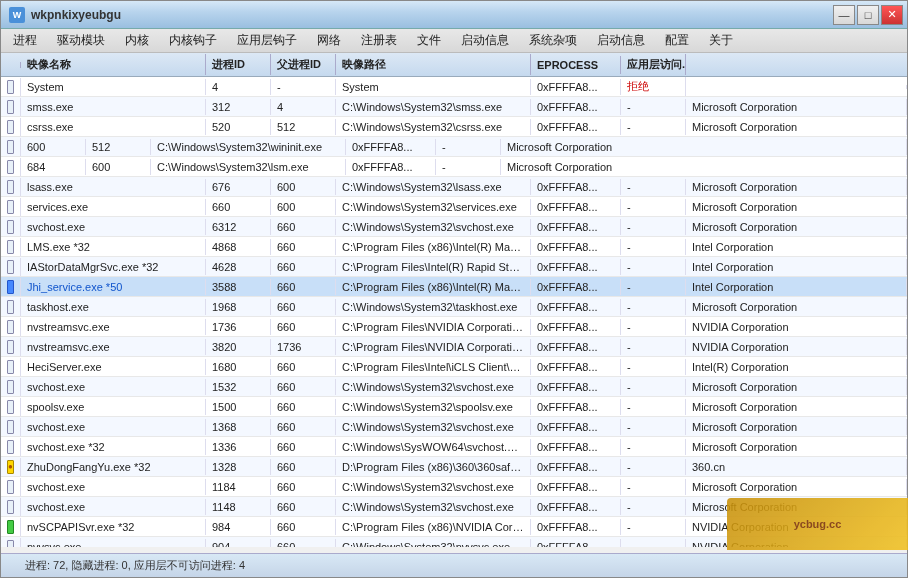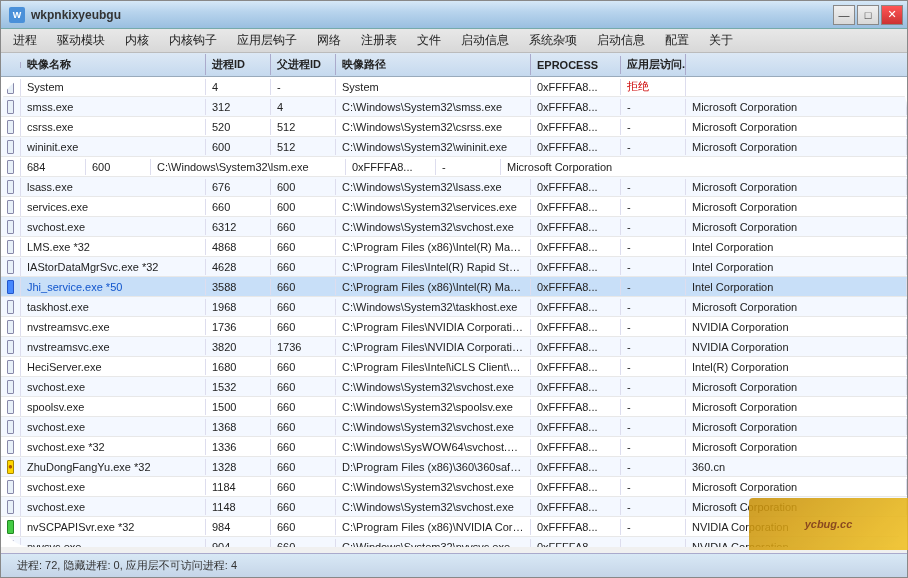--- a/index.html
+++ b/index.html
@@ -106,21 +106,20 @@
     .col-pid { width: 65px; min-width: 65px; }
     .col-ppid { width: 65px; min-width: 65px; }
     .col-path { width: 195px; min-width: 195px; }
     .col-eprocess { width: 90px; min-width: 90px; }
     .col-access { width: 65px; min-width: 65px; }
     .col-vendor { width: 160px; min-width: 160px; flex: 1; }
     .table-body {
       flex: 1;
       overflow-y: auto;
       overflow-x: auto;
-      border-radius: 31px;
     }
     .table-row {
       display: flex;
       align-items: center;
       min-height: 20px;
       border-bottom: 1px solid #e8e8e8;
     }
     .table-row:nth-child(even) { background: #f4f8ff; }
     .table-row.highlighted { background: #c8dff8; }
     .td {
@@ -166,21 +165,21 @@
       width: 14px; height: 14px;
       background: #4488ff;
       border: 1px solid #2255cc;
       border-radius: 1px;
     }
     .status-bar {
       background: linear-gradient(to bottom, #d8e8f5, #c5d5e8);
       height: 24px;
       display: flex;
       align-items: center;
-      padding: 0 16px;
+      padding: 0 24px;
       border-top: 1px solid #aac;
       font-size: 11px;
       color: #333;
       margin-top: 6px;
     }
     .table-wrapper {
       position: relative;
       flex: 1;
       overflow: hidden;
       display: flex;
@@ -267,21 +266,20 @@
             <div class="td col-ppid">512</div>
             <div class="td col-path">C:\Windows\System32\csrss.exe</div>
             <div class="td col-eprocess">0xFFFFA8...</div>
             <div class="td col-access">-</div>
             <div class="td col-vendor">Microsoft Corporation</div>
           </div>
           <div class="table-row">
             <div class="td icon-cell" style="width: 20px; min-width: 20px;">
               <div class="proc-icon"></div>
             </div>
-            <div class="td col-name">wininit.exe</div>
             <div class="td col-pid">600</div>
             <div class="td col-ppid">512</div>
             <div class="td col-path">C:\Windows\System32\wininit.exe</div>
             <div class="td col-eprocess">0xFFFFA8...</div>
             <div class="td col-access">-</div>
             <div class="td col-vendor">Microsoft Corporation</div>
           </div>
           <div class="table-row">
             <div class="td icon-cell" style="width: 20px; min-width: 20px;">
               <div class="proc-icon"></div>
@@ -523,17 +521,17 @@
           </div>
         </div>
     </div>
   </div>
 
   <div class="status-bar">
     <span>进程: 72, 隐藏进程: 0, 应用层不可访问进程: 4</span>
   </div>
 </div>
 
-<div style="position:fixed; bottom:28px; right:0; width:159px; height:52px; z-index:100; overflow:hidden; display:flex; align-items:center; justify-content:flex-end;font-style:italic;">
+<div style="position:fixed; bottom:28px; right:0; width:181px; height:52px; z-index:100; overflow:hidden; display:flex; align-items:center; justify-content:flex-end;">
   <div style="background: linear-gradient(135deg, #c8900a, #f0c020); width:100%; height:100%; display:flex; flex-direction:column; align-items:center; justify-content:center; border-radius:4px 0 0 0; opacity:0.88;">
     <span style="font-size:11px; color:#7a3000; font-weight:bold;">ycbug.cc</span>
   </div>
 </div>
 
 </body></html>

